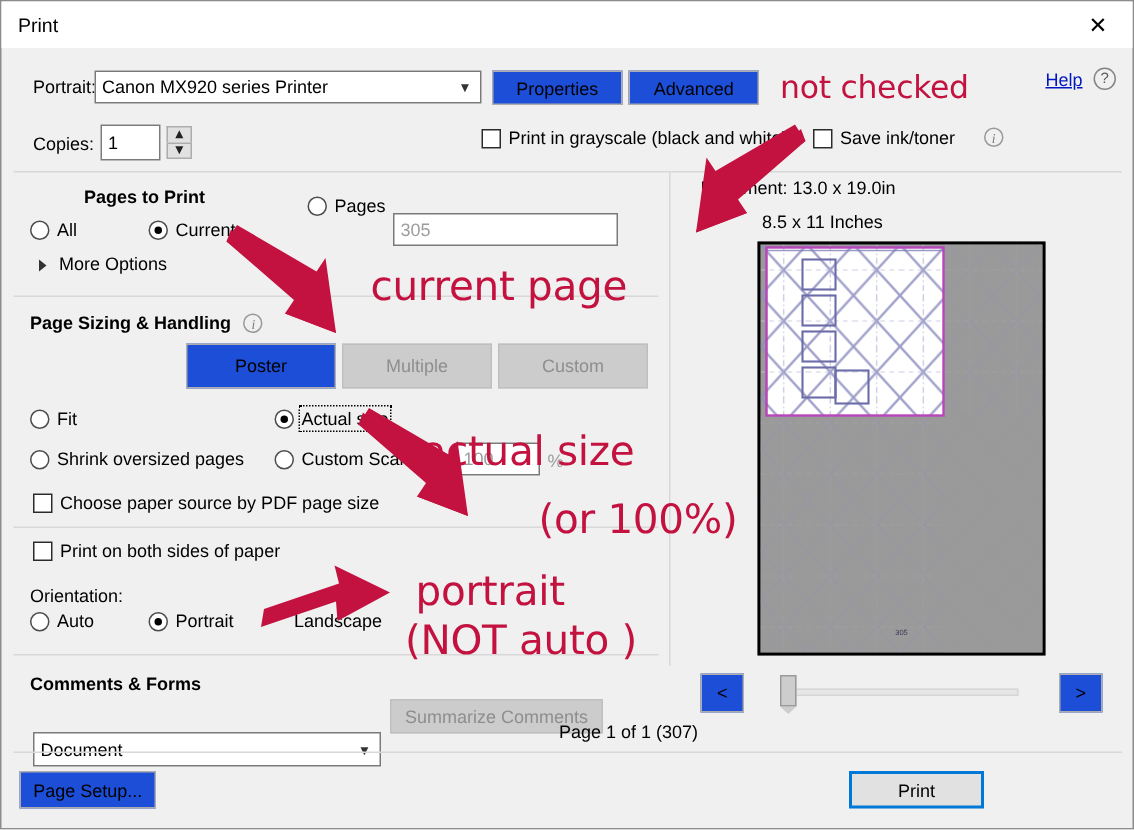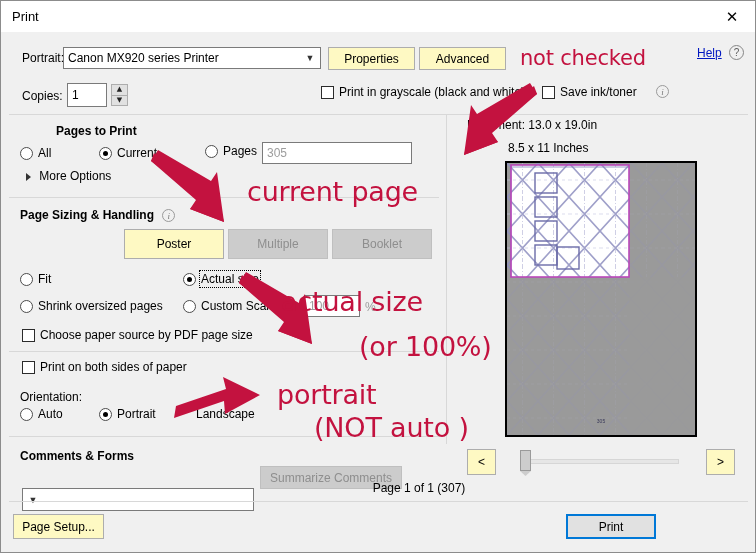--- a/index.html
+++ b/index.html
@@ -24,21 +24,21 @@
     position:absolute;right:0;top:0;width:46px;height:31px;
     display:flex;align-items:center;justify-content:center;
     font-size:15px;color:#000;cursor:pointer;background:transparent;
     font-family:"DejaVu Sans", sans-serif;
   }
   
   .lbl{font-size:12px;color:#000;white-space:nowrap;}
   .lbl.bold{font-weight:bold;}
   .disabled{color:#9d9d9d;}
   .btn{
-    box-sizing:border-box;background:#fef9c3;border:1px solid #adadad;
+    box-sizing:border-box;background:#1d4ed8;border:1px solid #adadad;
     font-family:"Liberation Sans", sans-serif;font-size:12px;color:#000;
     display:flex;align-items:center;justify-content:center;cursor:pointer;
     text-align:center;
   }
   .btn.dis{background:#cccccc;border-color:#bfbfbf;color:#8e8e8e;cursor:default;}
   .btn.primary{border:2px solid #0078d7;background:#e1e1e1;}
   .combo{
     box-sizing:border-box;background:#fff;border:1px solid #7a7a7a;height:22px;
     display:flex;align-items:center;position:relative;
   }
@@ -173,21 +173,21 @@
   <div class="lbl bold" style="position:absolute;left:19px;top:123px;padding-left:36px;">Pages to Print</div>
 
   <label class="radio" style="left:19px;top:145px;">
     <span class="mark"></span>
     <span class="txt">All</span>
   </label>
   <label class="radio on" style="left:98px;top:145px;">
     <span class="mark"></span>
     <span class="txt">Current</span>
   </label>
-  <label class="radio" style="left:186px;top:143px;padding-left:18px;">
+  <label class="radio" style="left:186px;top:129px;padding-left:18px;">
     <span class="mark"></span>
     <span class="txt">Pages</span>
   </label>
   <div class="tbox ro" style="position:absolute;left:261px;top:141px;width:150px;height:22px;">
     <span>305</span>
   </div>
 
   <div style="position:absolute;left:25px;top:168px;cursor:pointer;">
     <span class="tri"></span>
     <span class="lbl" style="margin-left:5px;">More Options</span>
@@ -200,21 +200,21 @@
     <span class="ico-i" style="margin-left:5px;">i</span>
   </div>
 
   <div class="btn dis" style="position:absolute;left:227px;top:228px;width:100px;height:30px;">
     <span>Multiple</span>
   </div>
   <div class="btn" style="position:absolute;left:123px;top:228px;width:100px;height:30px;">
     <span>Poster</span>
   </div>
   <div class="btn dis" style="position:absolute;left:331px;top:228px;width:100px;height:30px;">
-    <span>Booklet</span>
+    <span>Custom</span>
   </div>
 
   <label class="radio" style="left:19px;top:271px;">
     <span class="mark"></span>
     <span class="txt">Fit</span>
   </label>
   <label class="radio on" style="left:182px;top:271px;">
     <span class="mark"></span>
     <span class="txt focus-ring">Actual size</span>
   </label>
@@ -255,20 +255,21 @@
   </label>
   <label class="radio" style="left:190px;top:406px;">
     <span class="mark" style="opacity:0;"></span>
     <span class="txt" style="margin-left:-8px;">Landscape</span>
   </label>
 
   <div class="sep" style="left:8px;top:435px;width:430px;"></div>
 
   <div class="lbl bold" style="position:absolute;left:19px;top:448px;">Comments &amp; Forms</div>
   <div class="combo" style="left:21px;top:465px;width:232px;height:23px;">
+    <span class="val">Document</span>
     <span class="arrow">▼</span>
   </div>
   <div class="btn dis" style="position:absolute;left:259px;top:465px;width:142px;height:23px;">
     <span>Summarize Comments</span>
   </div>
 
   <div class="sep" style="left:8px;top:500px;width:739px;"></div>
 
   <div class="lbl" style="position:absolute;left:466px;top:117px;">Document: 13.0 x 19.0in</div>
   <div class="lbl" style="position:absolute;left:507px;top:140px;">8.5 x 11 Inches</div>
@@ -339,15 +340,15 @@
     <polygon points="238,282 245,271 298,302 304,293 311,343 277,330 283,321" fill="#c3123f"></polygon>
 
     <polygon points="175,405 225,388 222,376 259,394 224,413 223,400 173,417" fill="#c3123f"></polygon>
   </svg>
 
   <div class="anno" style="left:519px;top:45px;font-size:21px;">not checked</div>
   <div class="anno" style="left:246px;top:175px;font-size:27px;">current page</div>
   <div class="anno" style="left:280px;top:285px;font-size:27px;">actual size</div>
   <div class="anno" style="left:358px;top:330px;font-size:27px;">(or 100%)</div>
   <div class="anno" style="left:276px;top:378px;font-size:27px;">portrait</div>
-  <div class="anno" style="left:269px;top:411px;font-size:27px;margin-left:44px;">(NOT auto )</div>
+  <div class="anno" style="left:269px;top:411px;font-size:27px;">(NOT auto )</div>
 
 </div>
 
 </body></html>

